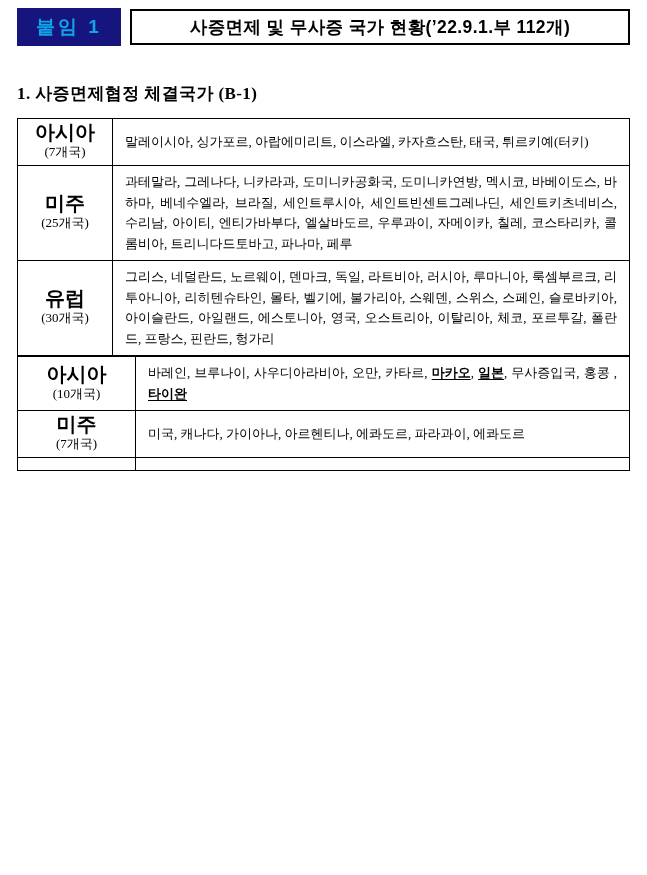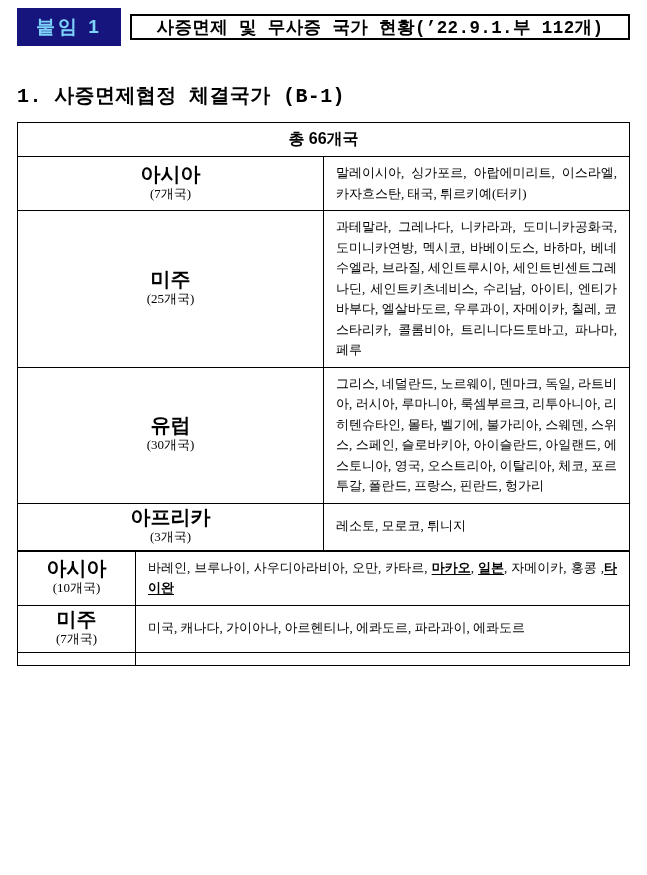--- a/index.html
+++ b/index.html
@@ -22,52 +22,52 @@
   }
 
   
   .header-row {
     display: flex;
     align-items: center;
     gap: 9px;
   }
   .badge {
     background: #15157d;
-    color: #7dd3fc;
+    color: #0ea5e9;
     font-family: "Liberation Sans", sans-serif;
     font-weight: bold;
     font-size: 19px;
     letter-spacing: 3px;
     height: 38px;
     padding: 0 19px;
     display: flex;
     align-items: center;
     justify-content: center;
     flex: 0 0 auto;
   }
   .title-box {
     flex: 1 1 auto;
     border: 2.5px solid #000;
-    height: 26px;
+    height: 36px;
     box-sizing: border-box;
     display: flex;
     align-items: center;
     justify-content: center;
-    font-family: Liberation Mono, monospace;
+    font-family: Liberation Sans, sans-serif;
     font-weight: bold;
     font-size: 17.5px;
     letter-spacing: 0.4px;
     white-space: nowrap;
   }
 
   
   .section-heading {
-    font-family: Liberation Mono, monospace;
+    font-family: Liberation Serif, serif;
     font-weight: bold;
-    font-size: 20px;
+    font-size: 17px;
     letter-spacing: 0.4px;
     margin: 36px 0 13px 0;
   }
   table.country-table {
     width: 100%;
     border-collapse: collapse;
     table-layout: fixed;
   }
   table.country-table th,
   table.country-table td {
@@ -119,62 +119,52 @@
     <div class="badge" style="background: rgb(21, 21, 125);">붙임 1</div>
     <div class="title-box">사증면제 및 무사증 국가 현황(’22.9.1.부 112개)</div>
   </div>
 
   <div id="sections">
       <div>
         <div class="section-heading">1. 사증면제협정 체결국가 (B-1)</div>
         <table class="country-table table-0">
           <tbody>
             <tr>
-              <th colspan="2">총 66개국</th>
-            </tr>
-            <tr>
               <td class="region-cell">
                 <div class="region-name">아시아</div>
                 <div class="region-count">(7개국)</div>
               </td>
               <td class="countries-cell"><span>말레이시아, 싱가포르, 아랍에미리트, 이스라엘, 카자흐스탄, 태국, 튀르키예(터키)</span></td>
             </tr>
             <tr>
               <td class="region-cell">
                 <div class="region-name">미주</div>
                 <div class="region-count">(25개국)</div>
               </td>
               <td class="countries-cell"><span>과테말라, 그레나다, 니카라과, 도미니카공화국, 도미니카연방, 멕시코, 바베이도스, 바하마, 베네수엘라, 브라질, 세인트루시아, 세인트빈센트그레나딘, 세인트키츠네비스, 수리남, 아이티, 엔티가바부다, 엘살바도르, 우루과이, 자메이카, 칠레, 코스타리카, 콜롬비아, 트리니다드토바고, 파나마, 페루</span></td>
             </tr>
             <tr>
               <td class="region-cell">
                 <div class="region-name">유럽</div>
                 <div class="region-count">(30개국)</div>
               </td>
               <td class="countries-cell"><span>그리스, 네덜란드, 노르웨이, 덴마크, 독일, 라트비아, 러시아, 루마니아, 룩셈부르크, 리투아니아, 리히텐슈타인, 몰타, 벨기에, 불가리아, 스웨덴, 스위스, 스페인, 슬로바키아, 아이슬란드, 아일랜드, 에스토니아, 영국, 오스트리아, 이탈리아, 체코, 포르투갈, 폴란드, 프랑스, 핀란드, 헝가리</span></td>
             </tr>
-            <tr>
-              <td class="region-cell">
-                <div class="region-name">아프리카</div>
-                <div class="region-count">(3개국)</div>
-              </td>
-              <td class="countries-cell"><span>레소토, 모로코, 튀니지</span></td>
-            </tr>
           </tbody>
         </table>
       </div>
       <div>
         <table class="country-table table-1">
           <tbody>
             <tr>
               <td class="region-cell">
                 <div class="region-name">아시아</div>
                 <div class="region-count">(10개국)</div>
               </td>
-              <td class="countries-cell"><span>바레인, 브루나이, 사우디아라비아, 오만, 카타르, </span><span class="em">마카오</span><span>, </span><span class="em">일본</span><span>, 자메이카, 홍콩 ,</span><span class="em">타이완</span></td>
+              <td class="countries-cell"><span>바레인, 브루나이, 사우디아라비아, 오만, 카타르, </span><span class="em">마카오</span><span>, </span><span class="em">일본</span><span>, 무사증입국, 홍콩 ,</span><span class="em">타이완</span></td>
             </tr>
             <tr>
               <td class="region-cell">
                 <div class="region-name">미주</div>
                 <div class="region-count">(7개국)</div>
               </td>
               <td class="countries-cell"><span>미국, 캐나다, 가이아나, 아르헨티나, 에콰도르, 파라과이, 에콰도르</span></td>
             </tr>
             <tr>
               <td class="region-cell"></td>

